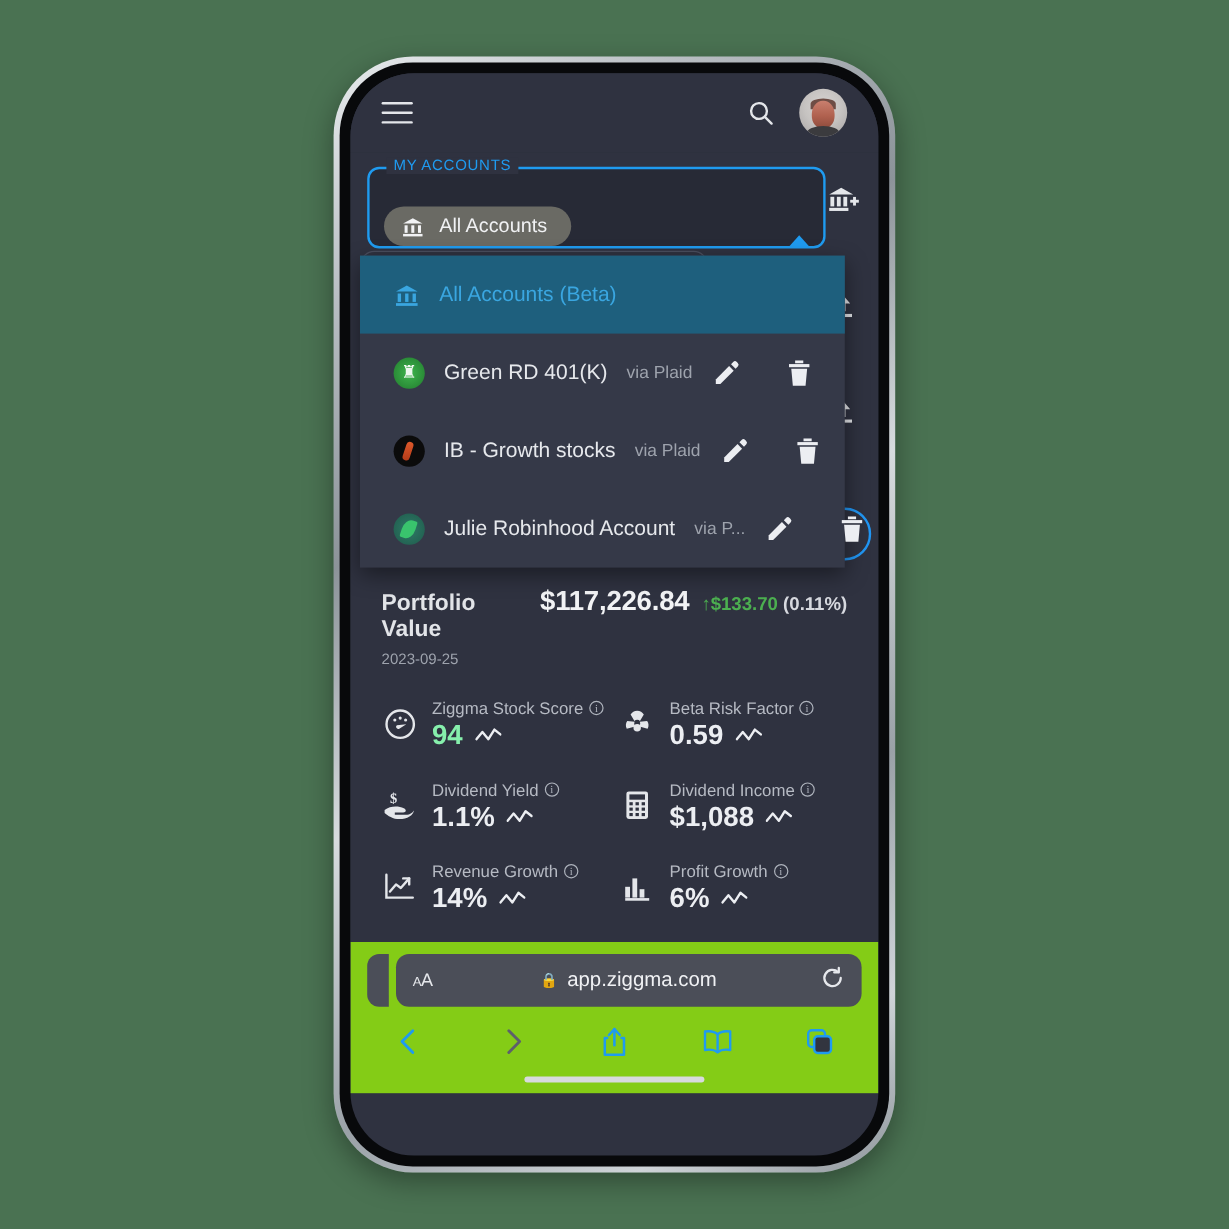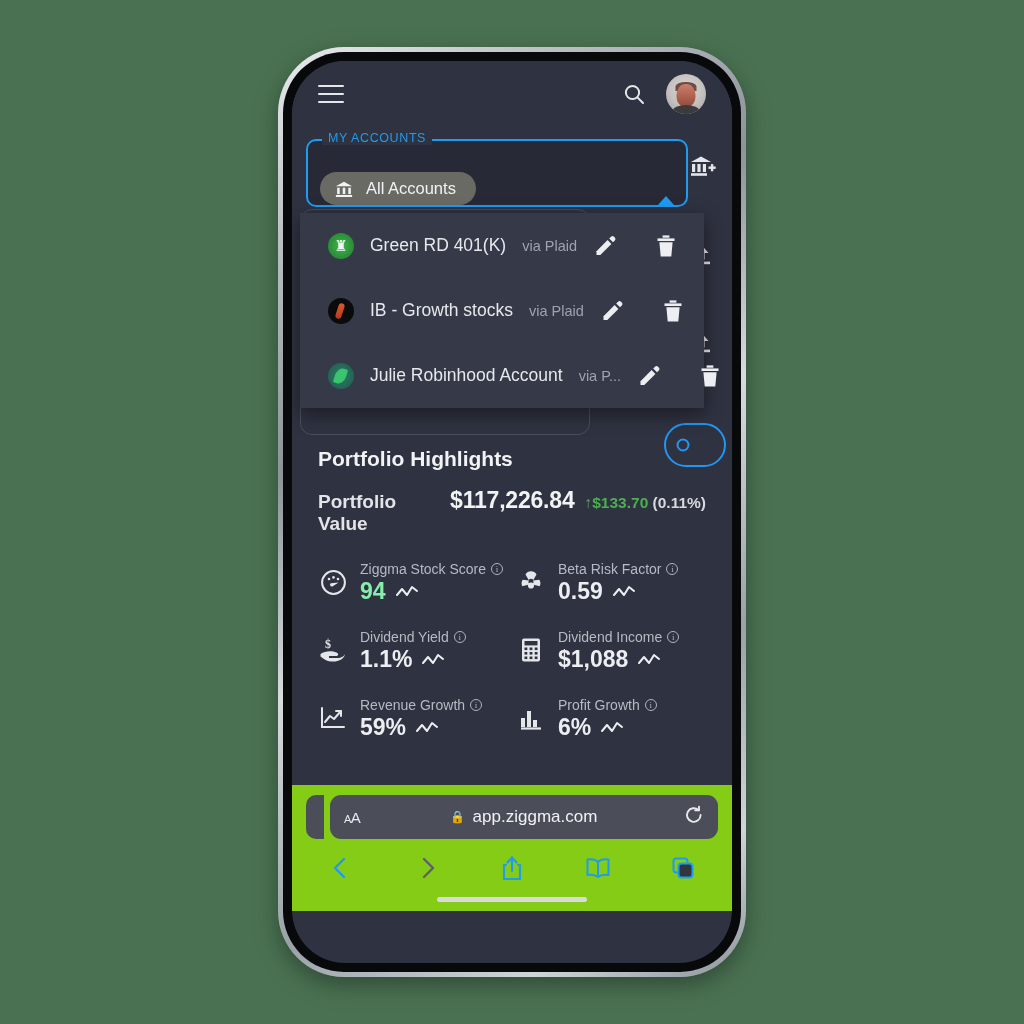--- a/index.html
+++ b/index.html
@@ -370,20 +370,30 @@
               <rect x="2" y="16.6" width="18" height="2.3" fill="#f1f2f4"></rect>
             </svg>
             <span>All Accounts</span>
           </div>
           <div id="caret-up"></div>
         </div>
       </div>
 
       <div id="dropdown">
 
+        <div class="dd-row selected">
+          <svg width="22" height="20" viewBox="0 0 22 20" style="flex:none;">
+            <path d="M2 7 L11 2 L20 7 Z" fill="#3aa6e0"></path>
+            <rect x="3.4" y="8.6" width="2.8" height="7" fill="#3aa6e0"></rect>
+            <rect x="9.6" y="8.6" width="2.8" height="7" fill="#3aa6e0"></rect>
+            <rect x="15.8" y="8.6" width="2.8" height="7" fill="#3aa6e0"></rect>
+            <rect x="2" y="16.6" width="18" height="2.3" fill="#3aa6e0"></rect>
+          </svg>
+          <span class="dd-label">All Accounts (Beta)</span>
+        </div>
 
         <div class="dd-row">
           <span class="acct-avatar acct-green"></span>
           <span class="dd-label">Green RD 401(K)</span>
           <span class="dd-via">via Plaid</span>
           <span class="dd-actions">
             <svg width="24" height="24" viewBox="0 0 24 24">
               <path d="M3.5 17.2 L14.6 6.1 L18.4 9.9 L7.3 21 L3.5 21 Z" fill="#eceef2"></path>
               <path d="M16.2 4.5 L18 2.7 a2.1 2.1 0 0 1 3 0 l0.8 0.8 a2.1 2.1 0 0 1 0 3 L20 8.3 Z" fill="#eceef2"></path>
             </svg>
@@ -434,20 +444,21 @@
         <div id="portfolio-title">Portfolio Highlights</div>
 
         <div id="value-row">
           <span id="value-label">Portfolio Value</span>
           <span id="value-amount">$117,226.84</span>
           <span id="value-change">
             <span>↑</span><span>$133.70</span>
             <span class="paren">(0.11%)</span>
           </span>
         </div>
+        <div id="value-date">2023-09-25</div>
 
         <div id="metrics">
 
           <div class="metric">
             <span class="metric-icon">
               <svg width="27" height="27" viewBox="0 0 27 27">
                 <circle cx="13.5" cy="13.5" r="11.4" stroke="#e4e6ea" stroke-width="2" fill="none"></circle>
                 <circle cx="9" cy="10" r="1.3" fill="#e4e6ea"></circle>
                     <circle cx="13.5" cy="8.4" r="1.3" fill="#e4e6ea"></circle>
                     <circle cx="18" cy="10" r="1.3" fill="#e4e6ea"></circle>
@@ -549,21 +560,21 @@
                 <polyline points="5,16 10,10 14,13 21,5" stroke="#e4e6ea" stroke-width="2" fill="none" stroke-linecap="round" stroke-linejoin="round"></polyline>
                 <polyline points="16,5 21,5 21,10" stroke="#e4e6ea" stroke-width="2" fill="none" stroke-linecap="round" stroke-linejoin="round"></polyline>
               </svg>
             </span>
             <span>
               <span class="metric-label">
                 <span>Revenue Growth</span>
                 <span class="info-dot">i</span>
               </span>
               <span class="metric-value-row">
-                <span class="metric-value">59%</span>
+                <span class="metric-value">14%</span>
                 <svg class="spark" width="22" height="14" viewBox="0 0 22 14">
                   <polyline points="1,10 6,4 11,10 16,2 21,6" stroke="#eceef2" stroke-width="2" fill="none" stroke-linecap="round" stroke-linejoin="round"></polyline>
                 </svg>
               </span>
             </span>
           </div>
 
           <div class="metric">
             <span class="metric-icon">
               <svg width="26" height="24" viewBox="0 0 26 24">

